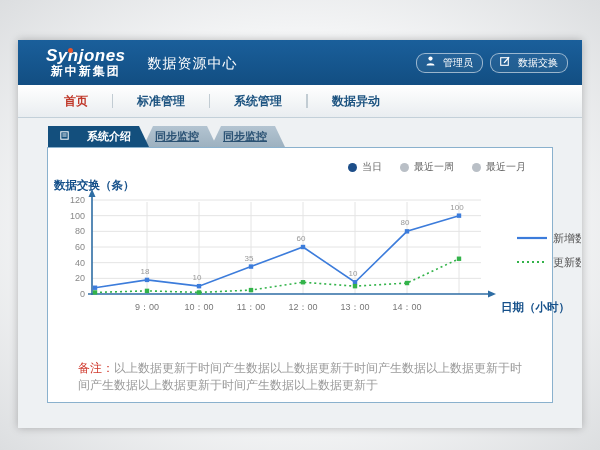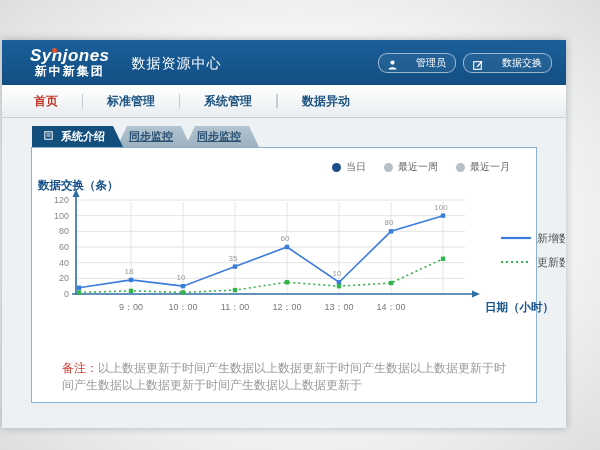--- a/index.html
+++ b/index.html
@@ -4,58 +4,58 @@
 <style>
   * { margin:0; padding:0; box-sizing:border-box; }
   html,body { width:600px; height:450px; }
   body {
     font-family:"Liberation Sans","DejaVu Sans",sans-serif;
     background:radial-gradient(ellipse at center, #f4f5f6 60%, #dcdee0 100%);
     overflow:hidden;
   }
   .stage { width:600px; height:450px; position:relative; }
   .page {
-    position:absolute; left:2px; top:40px; width:564px; height:388px;
+    position:absolute; left:18px; top:40px; width:564px; height:388px;
     background:#ffffff; box-shadow:0 0 8px rgba(0,0,0,.25);
   }
   
   .topbar {
     height:45px; background:linear-gradient(#1a5f9b,#124e82);
     display:flex; align-items:center; padding:0 14px 0 28px; position:relative;
   }
   .logo { position:relative; color:#fff; line-height:1.05; margin-right:22px; text-align:center; }
   .logo-en { font-size:17px; font-weight:bold; font-style:italic; letter-spacing:.5px; }
   .logo-dot { position:absolute; top:1px; left:22px; width:5px; height:5px; border-radius:50%; background:#e8542c; }
   .logo-cn { font-size:12px; font-weight:bold; letter-spacing:2px; }
   .app-title { color:#fff; font-size:14px; letter-spacing:1px; padding-top:2px; }
   .user-actions { margin-left:auto; display:flex; gap:7px; }
   .pill {
-    display:flex; align-items:flex-end; gap:19px;
+    display:flex; align-items:flex-start; gap:8px;
     background:rgba(255,255,255,.06); border:1px solid rgba(255,255,255,.55);
     color:#fff; font-size:10px; border-radius:9px; padding:2px 9px; cursor:pointer;
     font-family:inherit;
   }
   .pill svg { display:block; }
   
   .mainnav {
     height:33px; background:linear-gradient(#ffffff,#e9edf0);
-    border-bottom:1px solid #c3d0d9; display:flex; align-items:center; padding-left:8px;
+    border-bottom:1px solid #c3d0d9; display:flex; align-items:center; padding-left:22px;
   }
   .nav-item {
     font-size:12px; font-weight:bold; color:#1c5380; padding:0 24px; cursor:pointer;
     line-height:32px;
   }
   .nav-item.active { color:#c0392b; }
   .nav-sep { width:1px; height:14px; background:#c2ccd3; }
   
   .content { height:310px; background:#eef1f3; padding-top:8px; }
   .tabs { display:flex; margin-left:30px; height:21px; }
   .tab {
     font-size:11px; font-weight:bold; padding:0 18px 0 12px; line-height:21px;
-    display:flex; align-items:center; gap:8px; cursor:pointer;
+    display:flex; align-items:center; gap:18px; cursor:pointer;
     clip-path:polygon(10px 0, calc(100% - 10px) 0, 100% 100%, 0 100%);
     margin-left:-6px;
   }
   .tab.active {
     background:#134f7d; color:#fff; margin-left:0;
     clip-path:polygon(0 0, calc(100% - 10px) 0, 100% 100%, 0 100%);
     z-index:2;
   }
   .tab.inactive { background:linear-gradient(#b3c4d1,#9db1c0); color:#2b5274;text-decoration:underline; }
   .panel {

